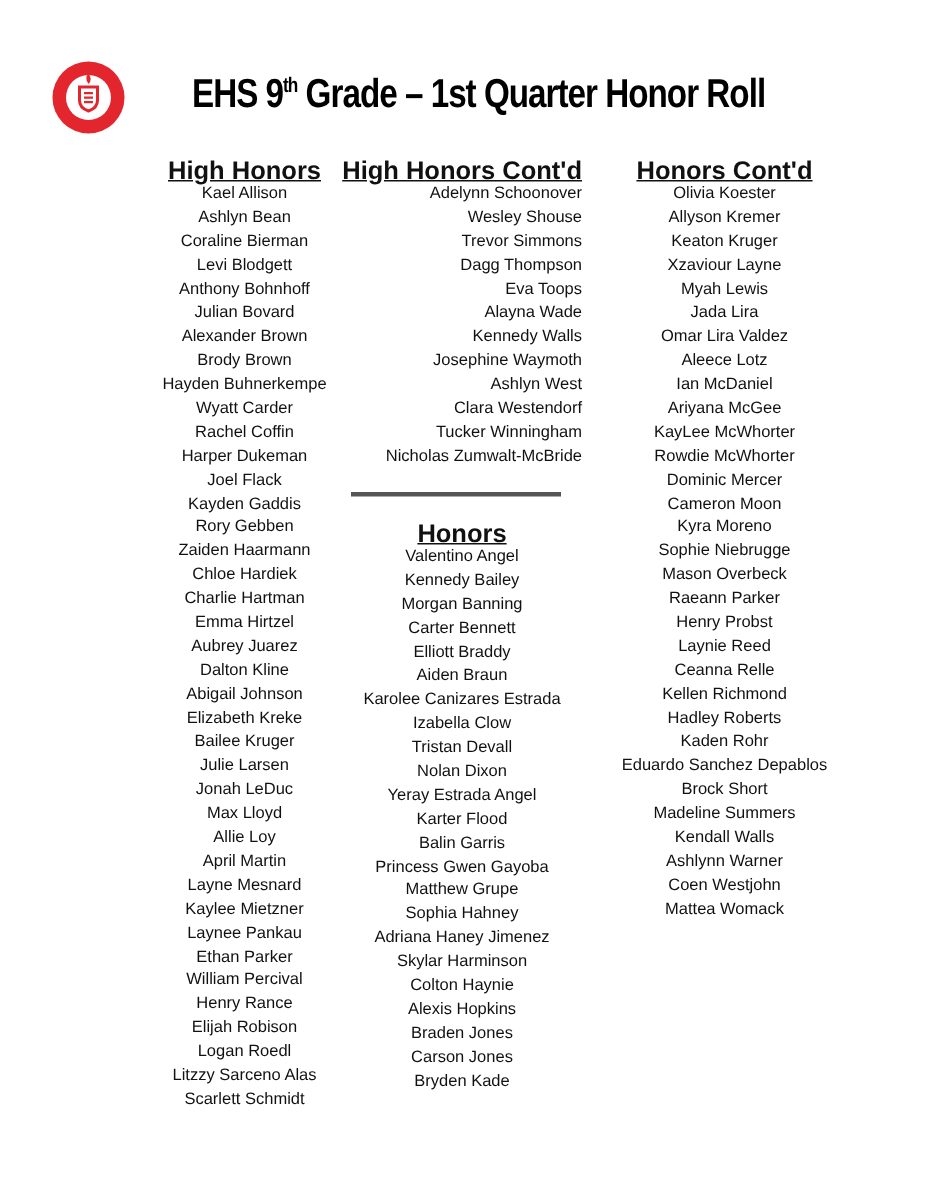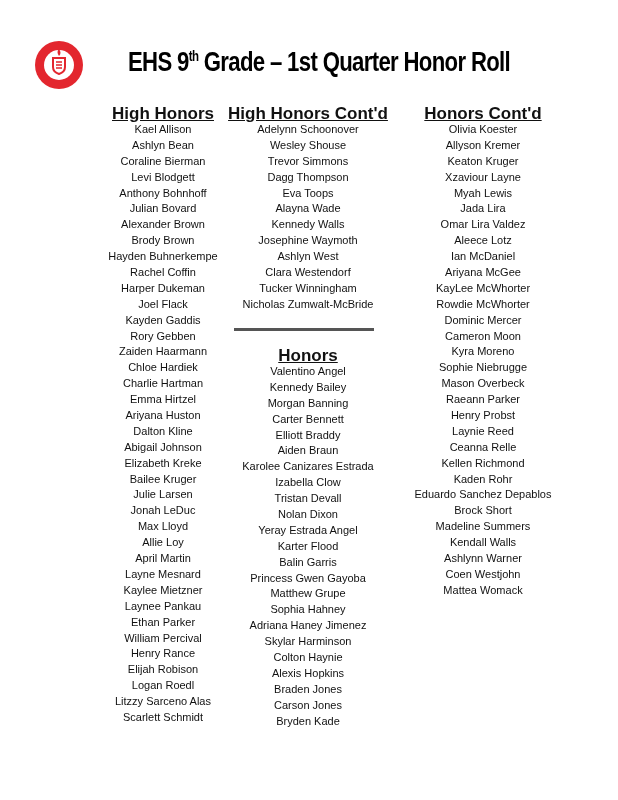--- a/index.html
+++ b/index.html
@@ -4,21 +4,21 @@
 <style>
   html,body{margin:0;padding:0;background:#fff;}
   body{width:618px;height:800px;position:relative;overflow:hidden;font-family:"Liberation Sans",sans-serif;color:#111;}
   .logo{position:absolute;left:34px;top:40px;width:50px;height:50px;}
   .title{position:absolute;left:128px;top:47px;font-family:"Liberation Sans",sans-serif;font-weight:bold;font-size:27px;letter-spacing:-0.8px;transform:scaleX(0.82);transform-origin:left center;white-space:nowrap;color:#000;}
   .title sup{font-size:14px;vertical-align:super;line-height:0;}
   .col{position:absolute;text-align:center;font-size:11px;}
   .col .hdr{font-weight:bold;text-decoration:underline;font-size:17px;height:16px;line-height:16px;}
   .col .nm{height:15.9px;line-height:15.9px;white-space:nowrap;}
   #c1{left:78px;width:170px;top:106px;}
-  #c2{left:228px;width:160px;top:106px;}
+  #c2{left:228px;width:160px;top:106px;text-align:right;}
   #c3{left:398px;width:170px;top:106px;}
   .rule{position:absolute;left:234px;top:328px;width:140px;height:3px;background:#555;}
   #c2b{left:228px;width:160px;top:348px;}
 </style>
 </head>
 <body>
 
 <svg class="logo" viewBox="0 0 50 50">
   <circle cx="25" cy="25" r="24" fill="#e3262e"></circle>
   <circle cx="25" cy="25" r="15" fill="#fff"></circle>
@@ -34,30 +34,31 @@
   <div>
       <div class="nm">Kael Allison</div>
       <div class="nm">Ashlyn Bean</div>
       <div class="nm">Coraline Bierman</div>
       <div class="nm">Levi Blodgett</div>
       <div class="nm">Anthony Bohnhoff</div>
       <div class="nm">Julian Bovard</div>
       <div class="nm">Alexander Brown</div>
       <div class="nm">Brody Brown</div>
       <div class="nm">Hayden Buhnerkempe</div>
+      <div class="nm">Wyatt Carder</div>
       <div class="nm">Rachel Coffin</div>
       <div class="nm">Harper Dukeman</div>
       <div class="nm">Joel Flack</div>
       <div class="nm">Kayden Gaddis</div>
       <div class="nm">Rory Gebben</div>
       <div class="nm">Zaiden Haarmann</div>
       <div class="nm">Chloe Hardiek</div>
       <div class="nm">Charlie Hartman</div>
       <div class="nm">Emma Hirtzel</div>
-      <div class="nm">Ariyana Huston</div>
+      <div class="nm">Aubrey Juarez</div>
       <div class="nm">Dalton Kline</div>
       <div class="nm">Abigail Johnson</div>
       <div class="nm">Elizabeth Kreke</div>
       <div class="nm">Bailee Kruger</div>
       <div class="nm">Julie Larsen</div>
       <div class="nm">Jonah LeDuc</div>
       <div class="nm">Max Lloyd</div>
       <div class="nm">Allie Loy</div>
       <div class="nm">April Martin</div>
       <div class="nm">Layne Mesnard</div>
@@ -140,20 +141,21 @@
       <div class="nm">Dominic Mercer</div>
       <div class="nm">Cameron Moon</div>
       <div class="nm">Kyra Moreno</div>
       <div class="nm">Sophie Niebrugge</div>
       <div class="nm">Mason Overbeck</div>
       <div class="nm">Raeann Parker</div>
       <div class="nm">Henry Probst</div>
       <div class="nm">Laynie Reed</div>
       <div class="nm">Ceanna Relle</div>
       <div class="nm">Kellen Richmond</div>
+      <div class="nm">Hadley Roberts</div>
       <div class="nm">Kaden Rohr</div>
       <div class="nm">Eduardo Sanchez Depablos</div>
       <div class="nm">Brock Short</div>
       <div class="nm">Madeline Summers</div>
       <div class="nm">Kendall Walls</div>
       <div class="nm">Ashlynn Warner</div>
       <div class="nm">Coen Westjohn</div>
       <div class="nm">Mattea Womack</div>
     </div>
 </div>

